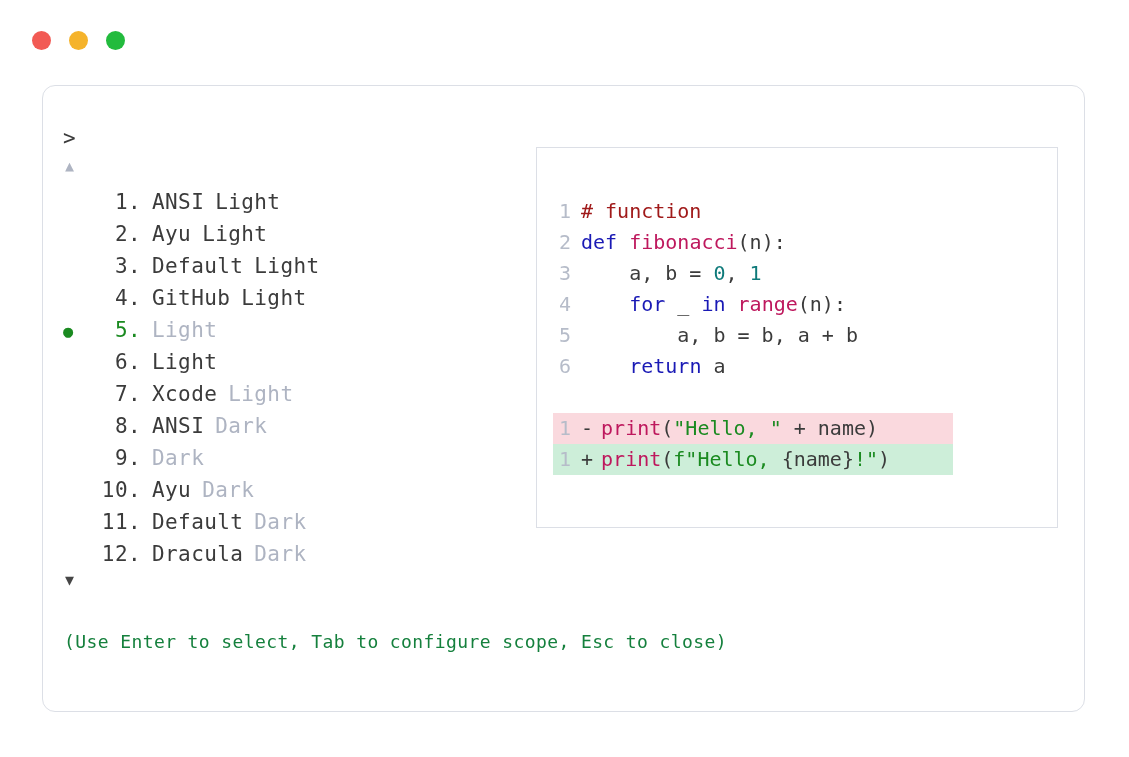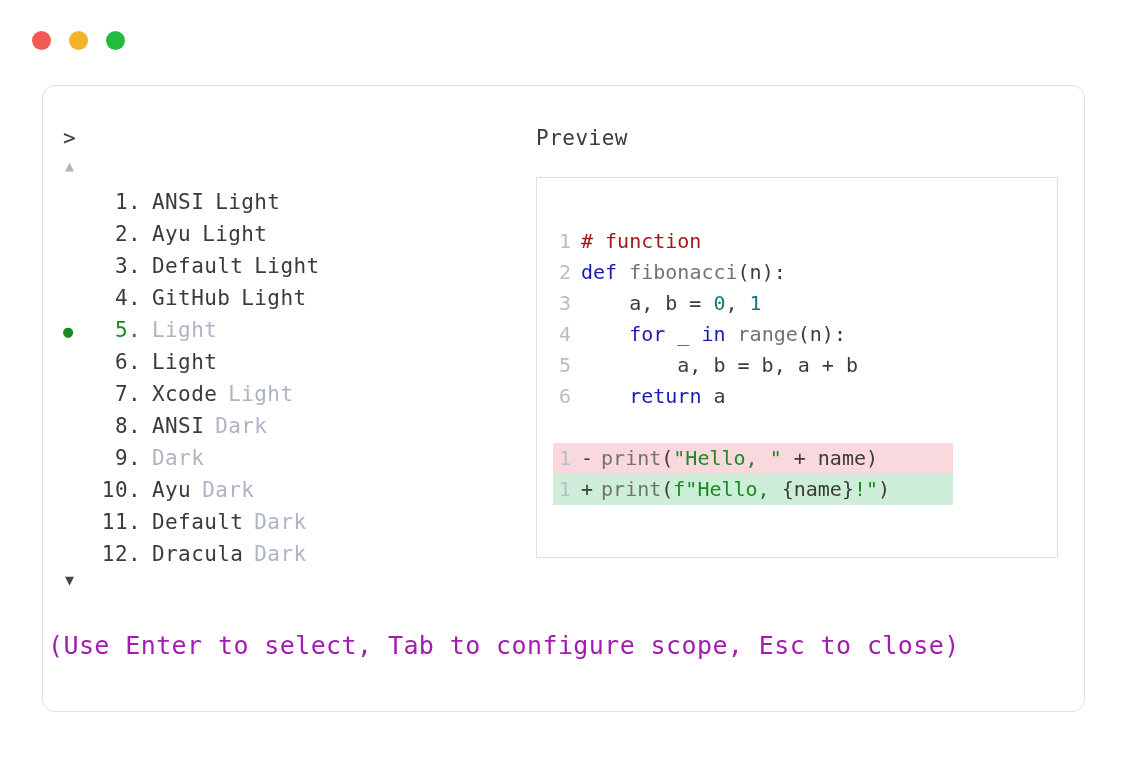--- a/index.html
+++ b/index.html
@@ -131,24 +131,24 @@
   .theme-item.selected .num-cell,
   .theme-item.selected .name-cell {
     color: #1a8a20;
   }
   .theme-item.selected .suffix.dim {
     color: #aeb4c2;
   }
 
   .hint {
     position: absolute;
-    left: 5px;
+    left: 21px;
     top: 545px;
-    font-size: 25px;
-    color: #a21caf;
+    font-size: 18px;
+    color: #15803d;
     letter-spacing: 0.4px;
     white-space: pre;
   }
 
   
   .right-pane {
     position: absolute;
     left: 493px;
     top: 40px;
     width: 530px;
@@ -204,21 +204,21 @@
     width: 400px;
   }
   .diff-row.removed { background: #fad9de; }
   .diff-row.added   { background: #cdeed9; }
   .diff-row .ln { color: #b6bcc9; }
   .diff-sign { color: #3b3b3b; margin-right: 8px; }
 
   
   .tok-comment  { color: #a01a1a; }
   .tok-keyword  { color: #1a1ab5; }
-  .tok-func     { color: #737373; }
+  .tok-func     { color: #be185d; }
   .tok-number   { color: #0e7a7a; }
   .tok-string   { color: #1a8a20; }
   .tok-plain    { color: #3b3b3b; }
   .tok-punct    { color: #3b3b3b; }
 </style>
 </head>
 <body>
 
 <div id="app">
 
@@ -253,21 +253,20 @@
             <li class="theme-item"><span class="bullet-cell"></span><span class="num-cell">11.</span><span class="name-cell">Default</span><span class="name-cell"><span class="suffix dim">Dark</span></span></li>
             <li class="theme-item"><span class="bullet-cell"></span><span class="num-cell">12.</span><span class="name-cell">Dracula</span><span class="name-cell"><span class="suffix dim">Dark</span></span></li>
           </ul>
 
         <div class="scroll-arrow down">▼</div>
       </div>
 
       <div class="hint">(Use Enter to select, Tab to configure scope, Esc to close)</div>
 
       <div class="right-pane">
-        <div class="preview-label">Preview</div>
         <div class="preview-box">
           <div class="code"><div class="code-line"><span class="ln">1</span><span class="code-text"><span class="tok-comment"># function</span></span></div><div class="code-line"><span class="ln">2</span><span class="code-text"><span class="tok-keyword">def</span><span class="tok-plain"> </span><span class="tok-func">fibonacci</span><span class="tok-punct">(n):</span></span></div><div class="code-line"><span class="ln">3</span><span class="code-text"><span class="tok-plain">    a, b = </span><span class="tok-number">0</span><span class="tok-plain">, </span><span class="tok-number">1</span></span></div><div class="code-line"><span class="ln">4</span><span class="code-text"><span class="tok-plain">    </span><span class="tok-keyword">for</span><span class="tok-plain"> _ </span><span class="tok-keyword">in</span><span class="tok-plain"> </span><span class="tok-func">range</span><span class="tok-punct">(n):</span></span></div><div class="code-line"><span class="ln">5</span><span class="code-text"><span class="tok-plain">        a, b = b, a + b</span></span></div><div class="code-line"><span class="ln">6</span><span class="code-text"><span class="tok-plain">    </span><span class="tok-keyword">return</span><span class="tok-plain"> a</span></span></div><div class="blank-line"></div><div class="diff-row removed"><span class="ln">1</span><span class="diff-sign">-</span><span class="code-text"><span class="tok-func">print</span><span class="tok-punct">(</span><span class="tok-string">"Hello, "</span><span class="tok-plain"> + name)</span></span></div><div class="diff-row added"><span class="ln">1</span><span class="diff-sign">+</span><span class="code-text"><span class="tok-func">print</span><span class="tok-punct">(</span><span class="tok-string">f"Hello, </span><span class="tok-plain">{name}</span><span class="tok-string">!"</span><span class="tok-punct">)</span></span></div></div>
         </div>
       </div>
 
     </div>
   </div>
 </div>
 
 </body></html>

